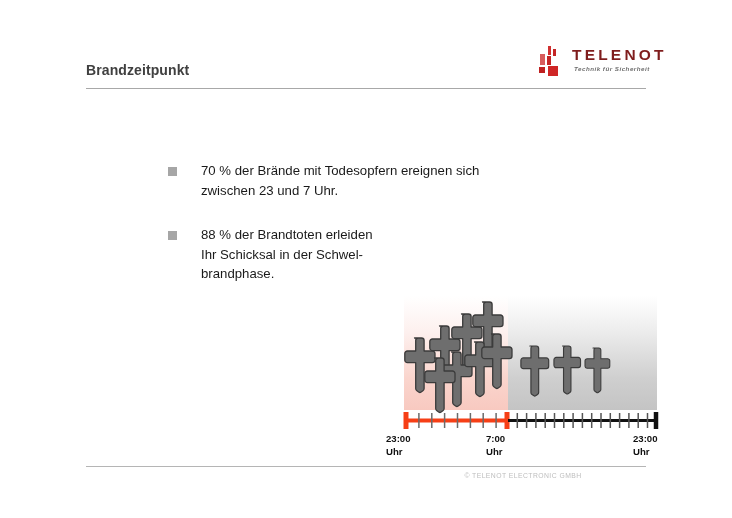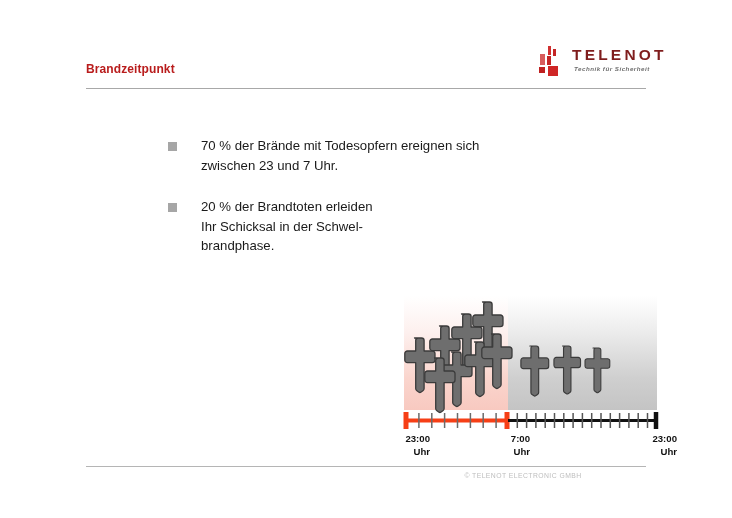--- a/index.html
+++ b/index.html
@@ -16,23 +16,23 @@
     height: 518px;
     background: #ffffff;
     overflow: hidden;
   }
 
   
   .slide-title {
     position: absolute;
     left: 86px;
     top: 62px;
-    font-size: 12px;
+    font-size: 14px;
     font-weight: bold;
-    color: #b91c1c;
+    color: #404040;
     letter-spacing: 0.1px;
     white-space: nowrap;
   }
   .header-rule {
     position: absolute;
     left: 86px;
     top: 88px;
     width: 560px;
     height: 1px;
     background: #a8a8a8;
@@ -89,20 +89,21 @@
   .bullets {
     position: absolute;
     left: 168px;
     top: 136px;
     width: 400px;
   }
   .bullet-item {
     position: relative;
     padding-left: 33px;
     margin-bottom: 22px;
+    margin-top: 25px;
   }
   .bullet-marker {
     position: absolute;
     left: 0px;
     top: 6px;
     width: 9px;
     height: 9px;
     background: #a6a6a6;
   }
   .bullet-text {
@@ -154,21 +155,21 @@
     left: 0;
     top: 136px;
     width: 290px;
     height: 34px;
   }
   .axis-label {
     position: absolute;
     font-size: 9.6px;
     font-weight: bold;
     color: #111111;
-    text-align: right;
+    text-align: left;
     line-height: 13px;
   }
   .lbl-start { left: -4px; width: 44px; }
   .lbl-mid   { left: 96px; width: 44px; }
   .lbl-end   { left: 243px; width: 44px; }
 
   
   .footer-rule {
     position: absolute;
     left: 86px;
@@ -211,21 +212,21 @@
   </div>
 
   <div class="bullets">
     <div class="bullet-item">
       <span class="bullet-marker"></span>
       <div class="bullet-text">70 % der Brände mit Todesopfern ereignen sich
 zwischen 23 und 7 Uhr.</div>
     </div>
     <div class="bullet-item">
       <span class="bullet-marker"></span>
-      <div class="bullet-text">20 % der Brandtoten erleiden
+      <div class="bullet-text">88 % der Brandtoten erleiden
 Ihr Schicksal in der Schwel-
 brandphase.</div>
     </div>
   </div>
 
   <div class="graphic">
     <div class="zone zone-night"></div>
     <div class="zone zone-day"></div>
 
     <svg class="crosses" viewBox="0 0 290 120">

